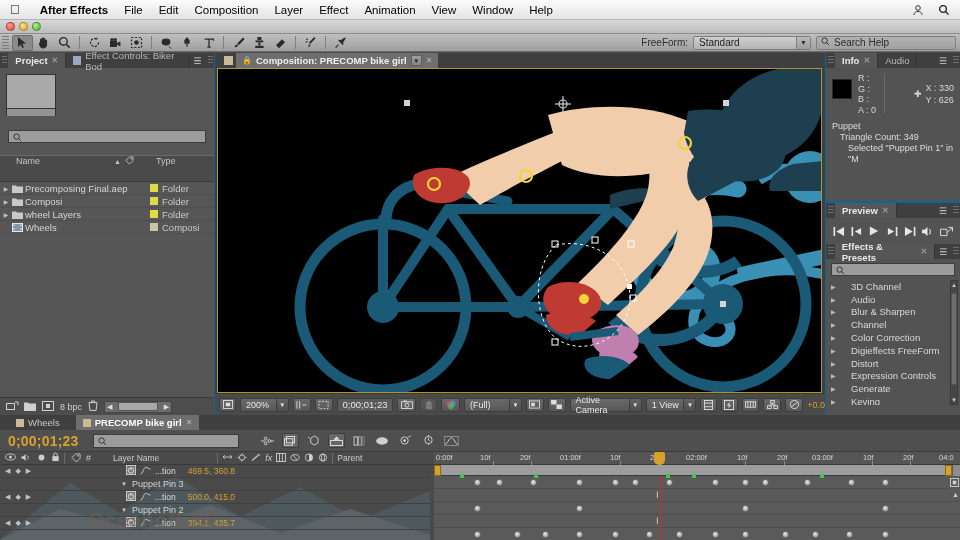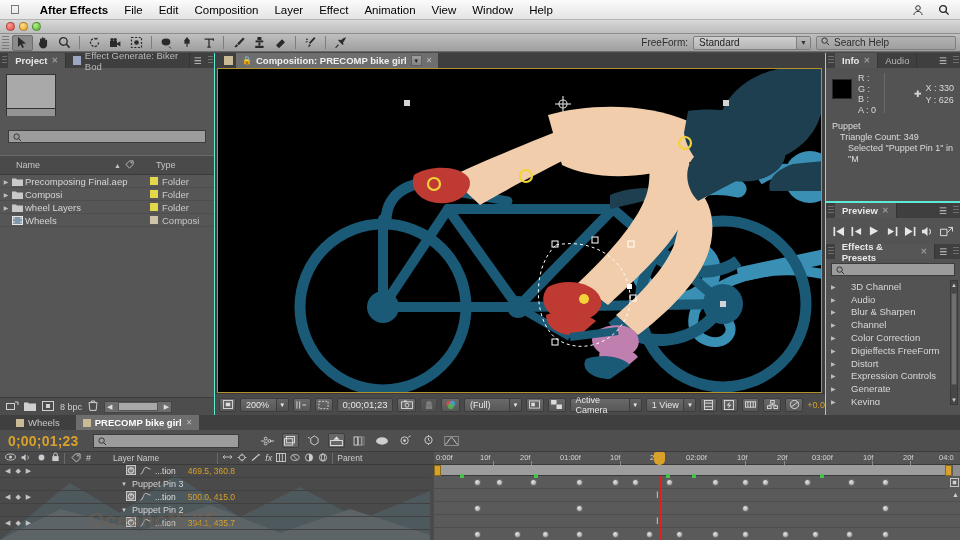--- a/index.html
+++ b/index.html
@@ -63,21 +63,21 @@
   .ws-select .arrow { position:absolute; right:0; top:0; bottom:0; width:14px;
     background:linear-gradient(#b9b9b9,#9d9d9d); border-left:1px solid #7e7e7e;
     display:flex; align-items:center; justify-content:center; font-size:7px; color:#333;}
   .help-search {
     width:140px; height:14px; background:linear-gradient(#b2b2b2,#a0a0a0);
     border:1px solid #7e7e7e; border-radius:2px; font-size:10px; color:#2b2b2b;
     display:flex; align-items:center; gap:4px; padding-left:4px;
   }
 
   
-  .work { position:absolute; top:53px; left:0; width:960px; height:362px; background:#5eead4;text-decoration:underline; }
+  .work { position:absolute; top:53px; left:0; width:960px; height:362px; background:#0369a1;text-decoration:underline; }
 
   
   .panel { position:absolute; background:#535353; }
   .ptabs { height:15px; background:#3f3f3f; display:flex; align-items:stretch; }
   .ptab {
     display:flex; align-items:center; gap:4px; padding:0 7px;
     font-size:9.5px; color:#b9b9b9; background:#3f3f3f;
     border-right:1px solid #343434;
   }
   .ptab.active { background:#565656; color:#e8e8e8; font-weight:bold; }
@@ -87,22 +87,22 @@
   .pmenu { margin-left:auto; display:flex; align-items:center; padding:0 4px; color:#cfcfcf; font-size:9px;}
 
   
   #project { left:0; top:0; width:214px; height:362px; background:#565656; }
   .proj-preview { margin:6px 0 0 6px; width:50px; height:42px; background:#a9a9a9; border:1px solid #333; }
   .proj-preview .strip { position:relative; top:33px; height:8px; background:#949494; border-top:1px solid #333;}
   .proj-search {
     margin:14px 8px 0 8px; height:13px; background:#9c9c9c; border:1px solid #3c3c3c;
     display:flex; align-items:center; padding-left:4px; gap:3px;
   }
-  .proj-head { margin-top:12px; height:20px; background:#4a4a4a; border-top:1px solid #6a6a6a;
-    border-bottom:1px solid #3a3a3a; display:flex; align-items:center; font-size:9px; color:#c4c4c4; }
+  .proj-head { margin-top:12px; height:27px; background:#4a4a4a; border-top:1px solid #6a6a6a;
+    border-bottom:1px solid #3a3a3a; display:flex; align-items:flex-start; font-size:9px; color:#c4c4c4; }
   .proj-head .c-name { padding-left:16px; flex:1; }
   .proj-head .c-type { width:58px;margin-left:20px; }
   .proj-row { height:13px; display:flex; align-items:center; font-size:9.5px; color:#d6d6d6;
     border-bottom:1px solid #4e4e4e; }
   .proj-row .tri { width:12px; text-align:center; font-size:6px; color:#bdbdbd; }
   .proj-row .ico { width:13px; display:flex; align-items:center; }
   .proj-row .nm { flex:1; }
   .proj-row .sw { width:12px; }
   .proj-row .sw i { display:block; width:8px; height:8px; }
   .proj-row .ty { width:52px; color:#c9c9c9; }
@@ -383,21 +383,21 @@
 
     <div class="panel" id="project">
       <div class="ptabs">
         <span class="pgrip"></span>
         <span class="ptab active">
           <span>Project</span>
           <span class="x">✕</span>
         </span>
         <span class="ptab">
           <span style="width:9px;height:9px;background:#9aa8c4;display:inline-block;"></span>
-          <span>Effect Generate: Biker Bod</span>
+          <span>Effect Controls: Biker Bod</span>
         </span>
         <span class="pmenu">☰</span>
         <span class="pgrip"></span>
       </div>
 
       <div class="proj-preview">
         <div class="strip"></div>
       </div>
 
       <div class="proj-search">

